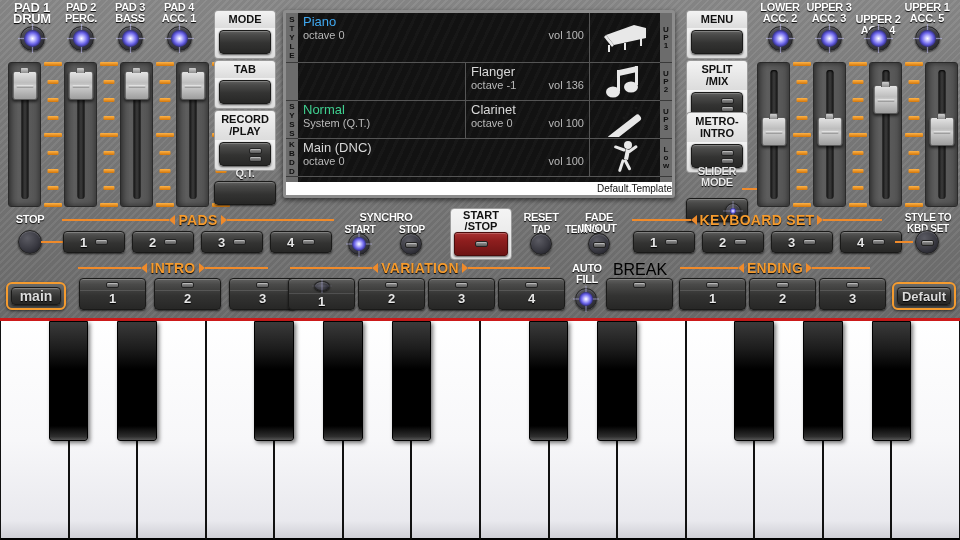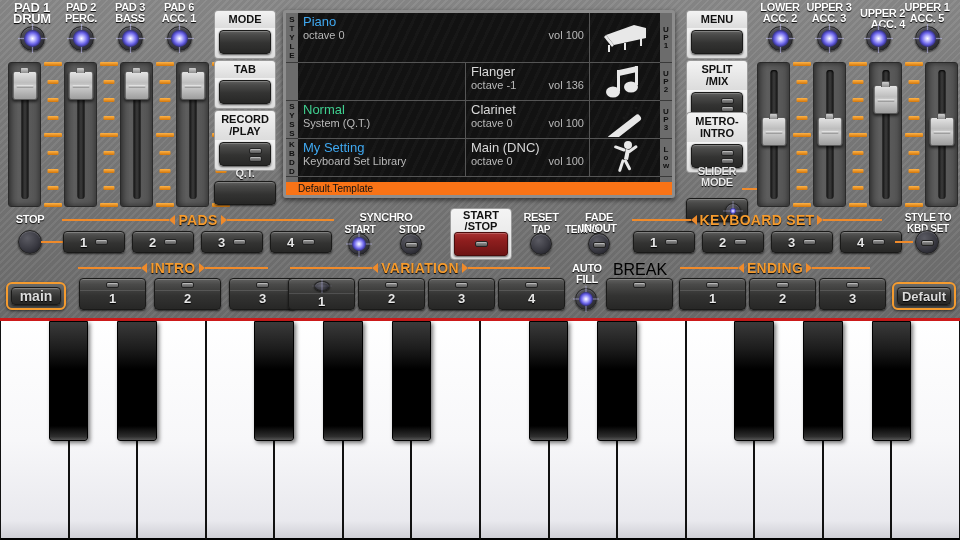--- a/index.html
+++ b/index.html
@@ -96,22 +96,22 @@
   .kbd-name{ color:#3fa8f0; }
   .part-name{ color:#3fa8f0; }
   .part-name.w{ color:#d8d8d8; }
   .meterrow{ font-size:11px; line-height:13px; color:#d8d8d8; display:flex; justify-content:space-between;}
   .bars{ display:flex; gap:3px; margin-top:2px; }
   .bars i{ display:block; width:29px; height:5px; background:#9b9b9b; }
   .rgutter{ width:12px; background:#6c6c6c; display:flex; flex-direction:column; }
   .rgutter-cell{ color:#111; font-size:8px; font-weight:bold; text-align:center;
      line-height:8px; display:flex; flex-direction:column; justify-content:center;
      border-bottom:1px solid #3a3a3a; }
-  .statusbar{ height:13px; background:#f97316; color:#111; font-size:10px;
-     display:flex; align-items:center; padding-left:12px; }
+  .statusbar{ height:13px; background:#ffffff; color:#111; font-size:10px;
+     display:flex; align-items:center; padding-left:12px;justify-content:flex-end; }
 
   
   .slider-bank{ position:absolute; display:flex; }
   .slot{ width:33px; height:145px; border-radius:3px;
      background:linear-gradient(90deg,#4a4a4a,#5d5d5d 30%,#555 100%);
      border:1px solid #2a2a2a; position:relative;
      box-shadow:inset 0 0 6px rgba(0,0,0,.55); }
   .slot .groove{ position:absolute; left:50%; transform:translateX(-50%);
      top:7px; bottom:7px; width:7px; border-radius:3px;
      background:linear-gradient(90deg,#1b1b1b,#3a3a3a 50%,#1b1b1b);
@@ -182,38 +182,38 @@
       <div>PAD 2</div>
       <div>PERC.</div>
     </div>
     <div class="knob lit" style="position: absolute; left: 69px; top: 26px; width: 25px; height: 25px;"></div>
     <div class="lbl" style="position: absolute; left: 103px; top: 2px; width: 54px; font-size: 11px;">
       <div>PAD 3</div>
       <div>BASS</div>
     </div>
     <div class="knob lit" style="position: absolute; left: 118px; top: 26px; width: 25px; height: 25px;"></div>
     <div class="lbl" style="position: absolute; left: 152px; top: 2px; width: 54px; font-size: 11px;">
-      <div>PAD 6</div>
+      <div>PAD 4</div>
       <div>ACC. 1</div>
     </div>
     <div class="knob lit" style="position: absolute; left: 167px; top: 26px; width: 25px; height: 25px;"></div>
   </div>
 
 <div id="pads-right">
     <div class="lbl" style="position: absolute; left: 753px; top: 2px; width: 54px; font-size: 11px;">
       <div>LOWER</div>
       <div>ACC. 2</div>
     </div>
     <div class="knob lit" style="position: absolute; left: 768px; top: 26px; width: 25px; height: 25px;"></div>
     <div class="lbl" style="position: absolute; left: 802px; top: 2px; width: 54px; font-size: 11px;">
       <div>UPPER 3</div>
       <div>ACC. 3</div>
     </div>
     <div class="knob lit" style="position: absolute; left: 817px; top: 26px; width: 25px; height: 25px;"></div>
-    <div class="lbl" style="position: absolute; left: 851px; top: 8px; width: 54px; font-size: 11px; text-align: right;">
+    <div class="lbl" style="position: absolute; left: 851px; top: 14px; width: 54px; font-size: 11px;">
       <div>UPPER 2</div>
       <div>ACC. 4</div>
     </div>
     <div class="knob lit" style="position: absolute; left: 866px; top: 26px; width: 25px; height: 25px;"></div>
     <div class="lbl" style="position: absolute; left: 900px; top: 2px; width: 54px; font-size: 11px;">
       <div>UPPER 1</div>
       <div>ACC. 5</div>
     </div>
     <div class="knob lit" style="position: absolute; left: 915px; top: 26px; width: 25px; height: 25px;"></div>
   </div>
@@ -419,26 +419,20 @@
                   <rect x="2" y="22" width="40" height="7" rx="3" transform="rotate(-38 22 25)"></rect>
                   <circle cx="26" cy="11" r="1.7" fill="#1a1a1a"></circle>
                   <circle cx="30" cy="8" r="1.7" fill="#1a1a1a"></circle>
                   <circle cx="22" cy="15" r="1.7" fill="#1a1a1a"></circle>
                   <circle cx="34" cy="5" r="1.5" fill="#1a1a1a"></circle>
                 </g>
               </svg>
             </div>
           </div>
           <div class="srow" style="height: 38px;">
-            <div class="cell-left">
-              <div class="big kbd-name">My Setting</div>
-              <div class="sub">
-                <span>Keyboard Set Library</span>
-              </div>
-            </div>
             <div class="cell-mid">
               <div class="big part-name w">Main (DNC)</div>
               <div class="sub">
                 <span>octave  0</span>
                 <span>vol 100</span>
               </div>
             </div>
             <div class="cell-icon">
               <svg width="34" height="36" viewBox="0 0 34 36">
                 <g fill="#e8e8e8">

